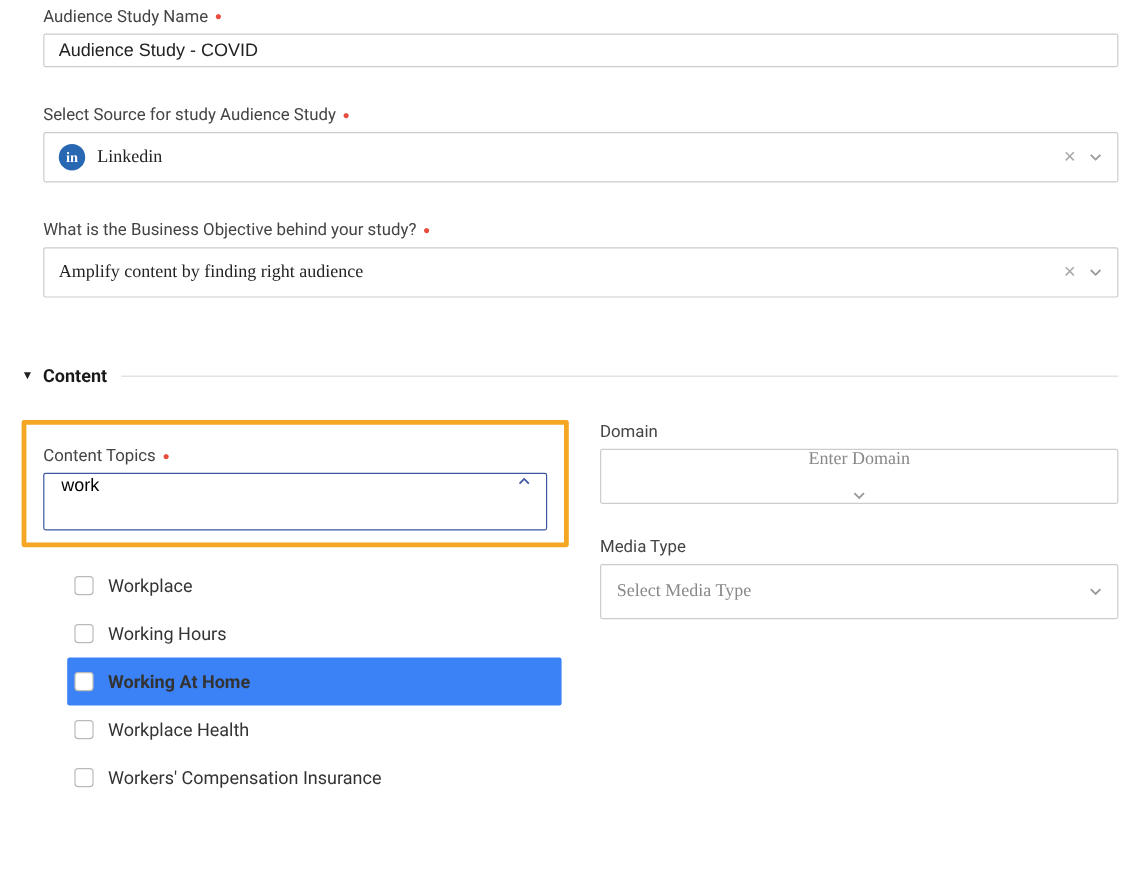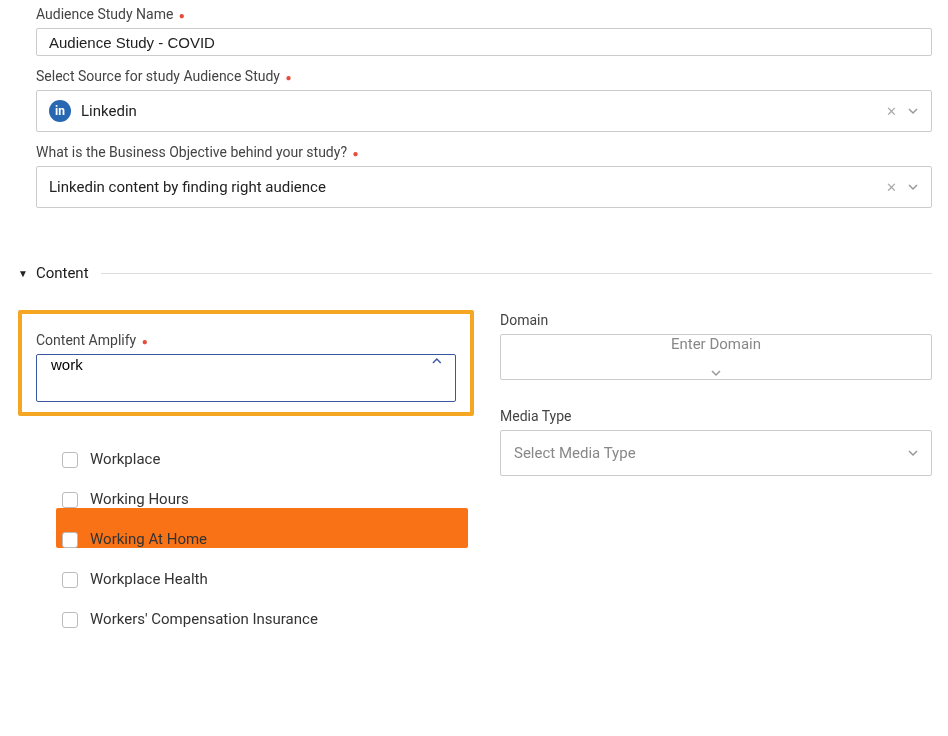--- a/index.html
+++ b/index.html
@@ -43,20 +43,21 @@
     width: 100%;
     height: 42px;
     border: 1px solid #ccc;
     border-radius: 2px;
     padding: 0 12px;
     display: flex;
     align-items: center;
     justify-content: space-between;
     font-size: 15px;
     color: #222;
+    font-family: Liberation Serif, serif;
   }
   .select-left {
     display: flex;
     align-items: center;
     gap: 10px;
   }
   .select-right {
     display: flex;
     align-items: center;
     gap: 10px;
@@ -81,21 +82,21 @@
     margin-top: 56px;
     margin-bottom: 28px;
   }
   .section-caret {
     margin-right: 8px;
     font-size: 10px;
     color: #222;
     margin-left: -18px;
   }
   .section-title {
-    font-weight: 400;
+    font-weight: 700;
     font-size: 15px;
     color: #1a1a1a;
   }
   .section-line {
     flex: 1;
     height: 1px;
     background: #ddd;
     margin-left: 12px;
   }
   .two-col {
@@ -126,43 +127,44 @@
     outline: none;
     font-size: 15px;
     width: 100%;
   }
   .dropdown-list {
     margin-top: 12px;
     padding-left: 20px;
   }
   .dropdown-item {
     display: flex;
-    align-items: flex-end;
+    align-items: center;
     gap: 12px;
     height: 40px;
     padding: 0 6px;
     font-size: 15px;
     color: #333;
     border-radius: 2px;
   }
   .dropdown-item.highlighted {
-    background: #f97316;
+    background: #3b82f6;
+    font-weight: bold;
   }
   .checkbox {
     width: 16px;
     height: 16px;
     border: 1px solid #bbb;
     border-radius: 3px;
     background: #fff;
     flex-shrink: 0;
   }
   .placeholder-text {
     color: #888;
   }
-  .field-block { margin-bottom: 12px; }
+  .field-block { margin-bottom: 32px; }
   .right-field-block { margin-bottom: 24px; }
   svg.chevron { width: 12px; height: 12px; }
   .x-icon { font-size: 13px; color: #aaa; }
 </style>
 </head>
 <body>
 
 <div class="canvas">
 
   <div class="field-block">
@@ -193,42 +195,42 @@
       </div>
     </div>
   </div>
 
   <div class="field-block">
     <div class="field-label">
       <span>What is the Business Objective behind your study?</span>
       <span class="required-dot">●</span>
     </div>
     <div class="select-box">
-      <span>Linkedin content by finding right audience</span>
+      <span>Amplify content by finding right audience</span>
       <div class="select-right">
         <span class="x-icon">✕</span>
         <svg class="chevron" viewBox="0 0 12 12">
             <path d="M2 4 L6 8 L10 4" fill="none" stroke="#999" stroke-width="1.5"></path>
           </svg>
       </div>
     </div>
   </div>
 
   <div class="section-row">
     <span class="section-caret">▼</span>
     <span class="section-title">Content</span>
     <div class="section-line"></div>
   </div>
 
   <div class="two-col">
 
     <div class="col">
       <div class="highlight-box">
         <div class="field-label">
-          <span>Content Amplify</span>
+          <span>Content Topics</span>
           <span class="required-dot">●</span>
         </div>
         <div class="combo-input">
           <input type="text" value="work" style="">
           <svg class="chevron" viewBox="0 0 12 12">
               <path d="M2 8 L6 4 L10 8" fill="none" stroke="#3a57a0" stroke-width="1.5"></path>
             </svg>
         </div>
       </div>
 

